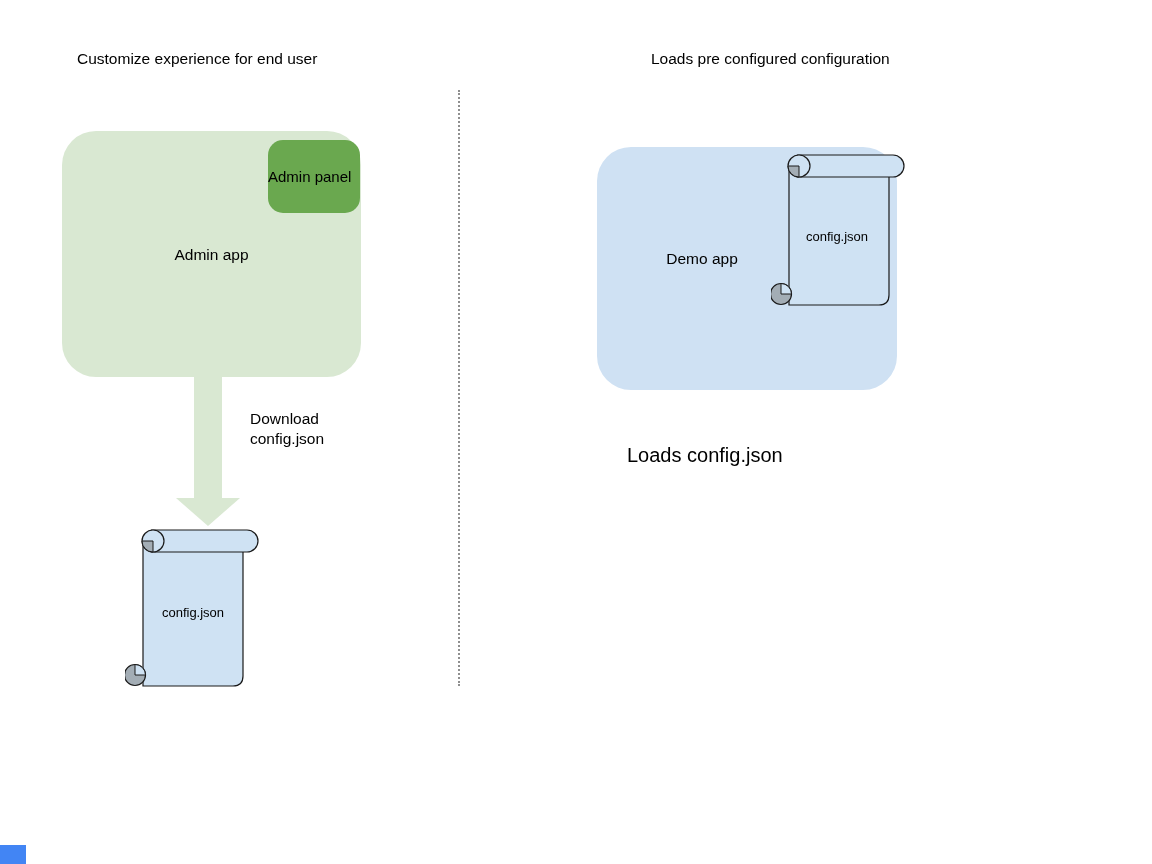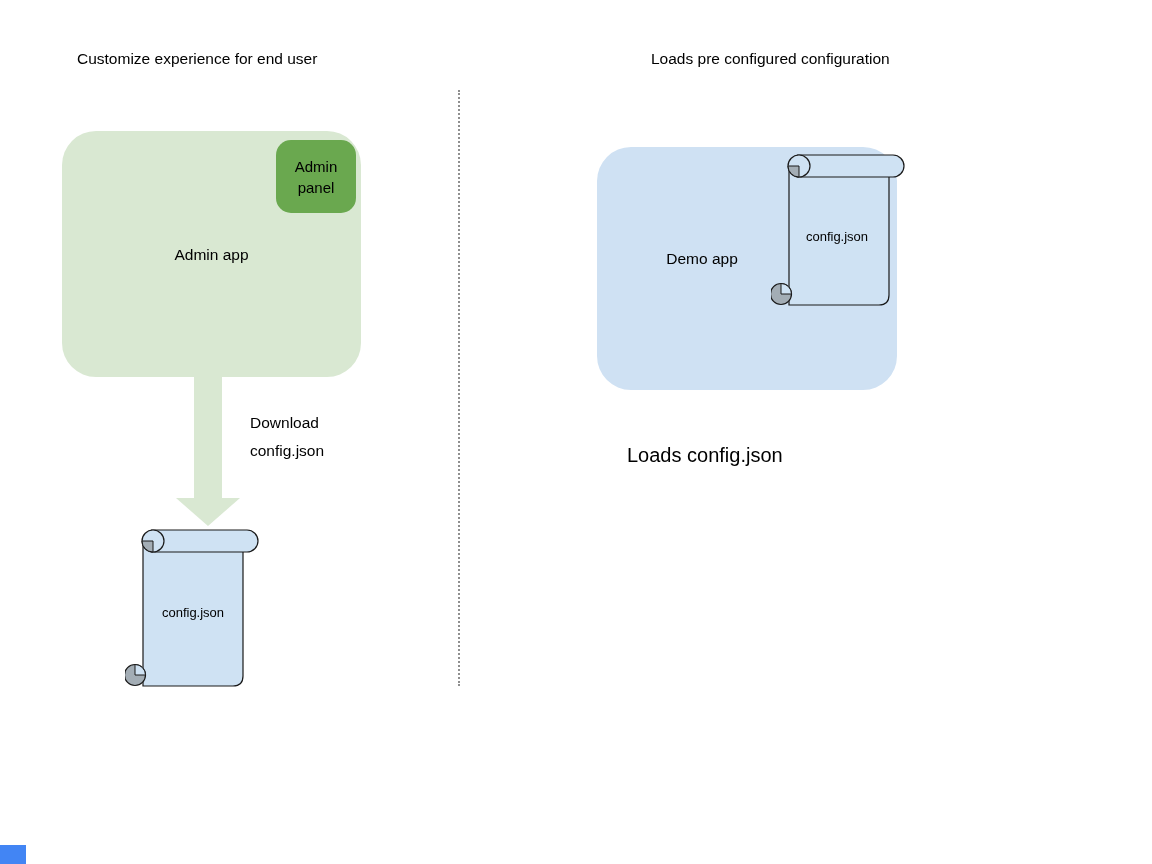--- a/index.html
+++ b/index.html
@@ -6,28 +6,28 @@
   body{
     width:1152px;height:864px;position:relative;background:#ffffff;
     font-family:"Liberation Sans",sans-serif;color:#000;overflow:hidden;
   }
   .abs{position:absolute;}
   .section-title{font-size:15.5px;color:#000;text-align:right;}
   .app-box{border-radius:34px;}
   .left-app{left:62px;top:131px;width:299px;height:246px;background:#d9e8d2;}
   .right-app{left:597px;top:147px;width:300px;height:243px;background:#cfe1f3;}
   .panel-box{
-    left:276px;top:140px;width:80px;height:73px;background:#6aa84f;border-radius:15px;
-    display:flex;align-items:center;justify-content:flex-end;text-align:center;
+    left:268px;top:140px;width:92px;height:73px;background:#6aa84f;border-radius:15px;
+    display:flex;align-items:center;justify-content:flex-start;text-align:center;
     font-size:15px;line-height:21px;color:#000;
   }
   .app-label{font-size:15.5px;text-align:center;}
   .left-app-label{left:62px;top:246px;width:299px;}
   .right-app-label{left:627px;top:250px;width:150px;}
-  .arrow-caption{left:250px;top:409px;font-size:15.5px;line-height:28px;white-space:pre-line;}
+  .arrow-caption{left:250px;top:409px;font-size:15.5px;line-height:20px;white-space:pre-line;}
   .loads-caption{left:627px;top:444px;font-size:20px;}
   .divider{left:458px;top:90px;height:596px;width:0;border-left:2px dotted #8f8f8f;}
   .scroll-label{font-size:13px;text-align:center;width:100px;}
   .scroll-label-left{left:143px;top:605px;}
   .scroll-label-right{left:787px;top:229px;}
   .marker{left:0;top:845px;width:26px;height:19px;background:#4285f4;}
 </style>
 </head>
 <body>
 

